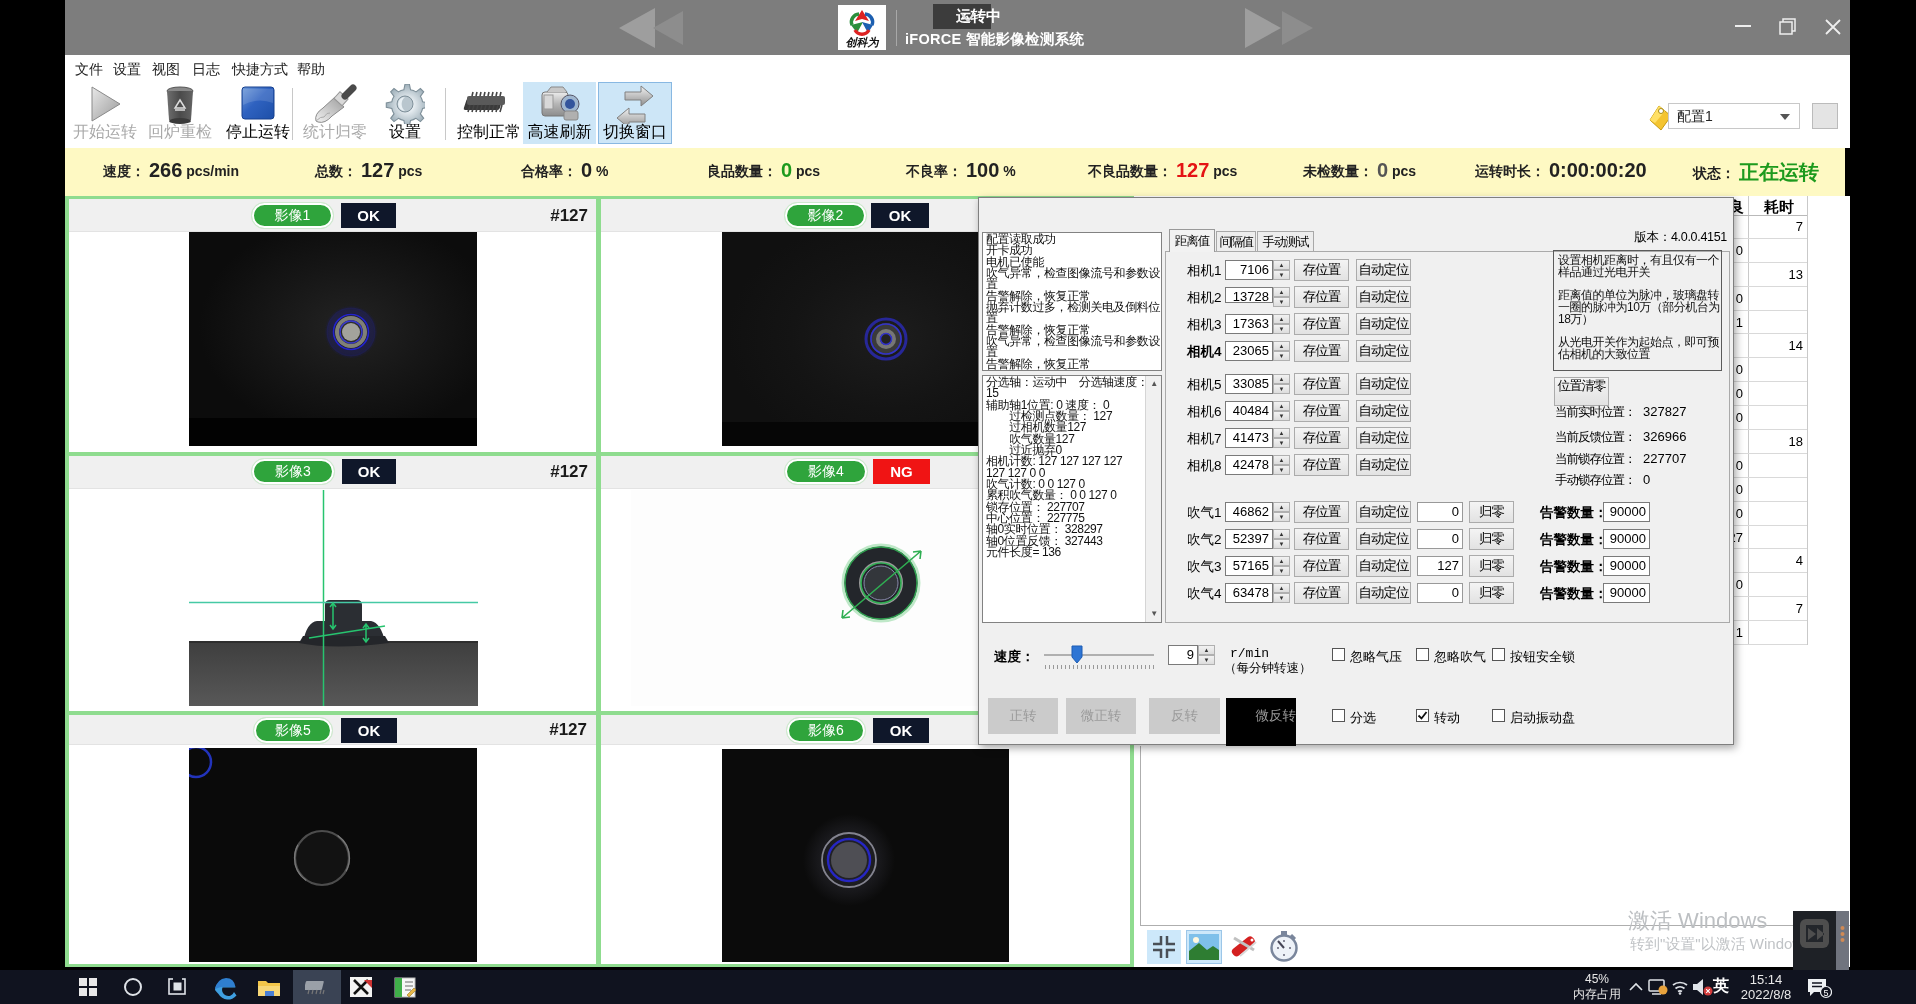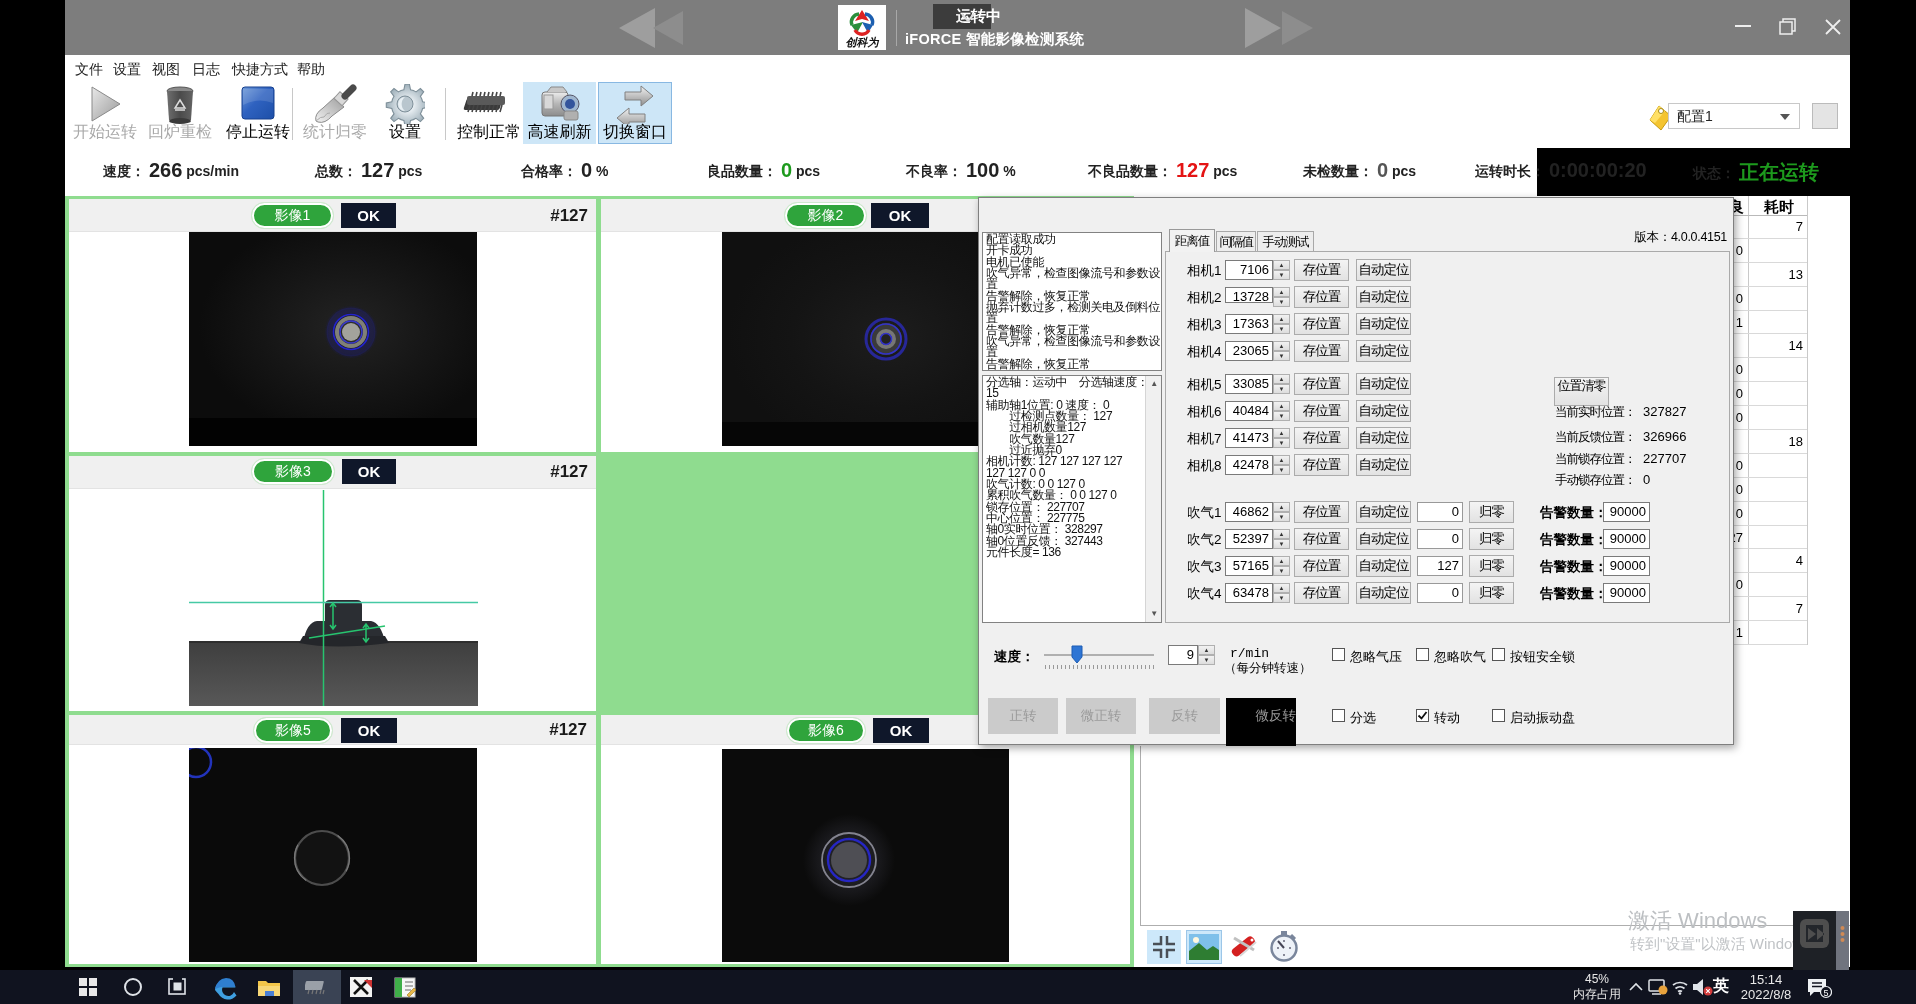--- a/index.html
+++ b/index.html
@@ -8,21 +8,21 @@
 .abs { position:absolute; }
 #screen { position:absolute; top:0; left:0; width:1916px; height:1004px; background:#000; }
 
 #titlebar { left:65px; top:0; width:1785px; height:55px; background:#7d7d7d; }
 #menubar { left:65px; top:55px; width:1785px; height:27px; background:#fff; font-size:14px; color:#222; }
 .menuitem { position:absolute; top:6px; }
 #toolbar { left:65px; top:82px; width:1785px; height:66px; background:#fff; }
 .tbtn { position:absolute; top:0; height:62px; text-align:center; font-size:16px; }
 .tbtn .lbl { position:absolute; bottom:1px; width:100%; white-space:nowrap; }
 .tsep { position:absolute; top:6px; width:1px; height:52px; background:#c8c8c8; }
-#statsbar { left:65px; top:148px; width:1472px; height:48px; background:#ffffff; }
+#statsbar { left:65px; top:148px; width:1780px; height:48px; background:#fef9c3; }
 .stat { position:absolute; top:10px; white-space:nowrap; font-size:14px; font-weight:bold; color:#222; }
 .stat b.v { font-size:20px; position:relative; top:1px; }
 .stat span.u { font-size:14px; }
 
 #grid { left:65px; top:196px; width:1069px; height:771px; background:#8fdc8f; }
 .panel { position:absolute; background:#fff; }
 .phead { position:absolute; left:0; top:0; width:100%; height:33px; background:#f0f0f0; border-bottom:1px solid #e3e3e3; }
 .pill { position:absolute; height:25px; background:#2fa43c; border:2px solid #fff; outline:1px solid #cfe8cf; border-radius:13px; color:#fff; font-size:14px; text-align:center; line-height:21px; box-shadow:0 0 0 1px #d8ecd8; }
 .okbadge { position:absolute; height:25px; background:#0f172a; color:#fff; font-weight:bold; font-size:15px; text-align:center; line-height:25px; }
 .ngbadge { position:absolute; height:25px; background:#f01414; color:#fff; font-weight:bold; font-size:15px; text-align:center; line-height:25px; }
@@ -285,20 +285,37 @@
           <path d="M110 153 Q145 160 200 153 L196 146 L114 146 Z" fill="#24262a"></path>
           <line x1="134.5" y1="0" x2="134.5" y2="216" stroke="#27c46f" stroke-width="1.5"></line>
           <line x1="0" y1="112.5" x2="289" y2="112.5" stroke="#45c9a5" stroke-width="1.5"></line>
           <path d="M144 114 v24 M141 117 l3 -4 3 4 M141 135 l3 4 3 -4" stroke="#27c46f" stroke-width="1.5" fill="none"></path>
           <path d="M120 148 L196 136" stroke="#27c46f" stroke-width="1.5"></path>
           <path d="M177 135 v16 M174 138 l3 -4 3 4 M174 148 l3 4 3 -4" stroke="#27c46f" stroke-width="1.5" fill="none"></path>
         </svg>
       </div>
     </div>
 
+    <div class="panel" style="left:536px;top:260px;width:529px;height:255px;">
+      <div class="phead"></div>
+      <div class="pill" style="left:184px;top:3px;width:82px;">影像4</div>
+      <div class="ngbadge" style="left:272px;top:3px;width:57px;">NG</div>
+      <div class="cam" style="left:30px;top:34px;width:377px;height:216px;background:#fdfdfd;">
+        <svg class="abs" style="left:0;top:0;" width="377" height="216">
+          <circle cx="250" cy="93" r="38" fill="#23262b"></circle>
+          <circle cx="250" cy="93" r="38" fill="none" stroke="#bfe8c8" stroke-width="3"></circle>
+          <circle cx="250" cy="93" r="36" fill="none" stroke="#2f9e4f" stroke-width="1.5"></circle>
+          <circle cx="250" cy="93" r="21" fill="none" stroke="#9a9a9a" stroke-width="2"></circle>
+          <circle cx="250" cy="93" r="17" fill="#33363b"></circle>
+          <circle cx="250" cy="93" r="17" fill="none" stroke="#8888aa" stroke-width="1"></circle>
+          <circle cx="250" cy="93" r="20" fill="none" stroke="#2fae52" stroke-width="1.6"></circle>
+          <path d="M211 128 L290 61 M211 128 l8 -1 M211 128 l1 -8 M290 61 l-8 1 M290 61 l-1 8" stroke="#2fae52" stroke-width="1.6" fill="none"></path>
+        </svg>
+      </div>
+    </div>
 
     <div class="panel" style="left:4px;top:519px;width:527px;height:249px;">
       <div class="phead" style="height:30px;"></div>
       <div class="pill" style="left:185px;top:3px;width:78px;">影像5</div>
       <div class="okbadge" style="left:272px;top:3px;width:56px;">OK</div>
       <div class="cnt" style="right:9px;top:5px;">#127</div>
       <div class="cam" style="left:120px;top:33px;width:288px;height:214px;background:#0a0a0a;">
         <svg class="abs" style="left:0;top:0;" width="288" height="214">
           <circle cx="133" cy="110" r="27" fill="#121212" stroke="#4d4d4d" stroke-width="2.2"></circle>
           <circle cx="133" cy="110" r="27.5" fill="none" stroke="#7a7a7a" stroke-width="1.2" stroke-dasharray="40 46" stroke-dashoffset="26"></circle>
@@ -443,20 +460,21 @@
         <div class="abs" style="left:0;bottom:0;width:16px;height:16px;background:#f0f0f0;text-align:center;font-size:8px;color:#555;line-height:16px;">▼</div>
       </div>
     </div>
 
     <div class="abs" style="left:186px;top:53px;width:565px;height:372px;background:#f0f0f0;border:1px solid #aaa;"></div>
     <div class="abs" style="left:190px;top:31px;width:46px;height:23px;background:#f2f2f2;border:1px solid #999;border-bottom:none;font-size:12.5px;letter-spacing:-1px;text-align:center;line-height:22px;z-index:3;white-space:nowrap;overflow:hidden;">距离值</div>
     <div class="abs" style="left:237px;top:33px;width:40px;height:20px;background:#ededed;border:1px solid #a8a8a8;border-bottom:none;font-size:12.5px;letter-spacing:-1.5px;text-align:center;line-height:20px;white-space:nowrap;overflow:hidden;">间隔值</div>
     <div class="abs" style="left:278px;top:33px;width:57px;height:20px;background:#ededed;border:1px solid #a8a8a8;border-bottom:none;font-size:12.5px;letter-spacing:-1px;text-align:center;line-height:20px;white-space:nowrap;overflow:hidden;">手动测试</div>
     <div class="abs" style="left:620px;top:31px;width:128px;text-align:right;font-size:12.5px;letter-spacing:-0.3px;">版本：4.0.0.4151</div>
 
+    <div class="abs" style="left:574px;top:52px;width:169px;height:121px;border:1px solid #5a5a5a;font-size:12px;line-height:11.7px;letter-spacing:-0.5px;padding:4px 0 0 4px;color:#111;white-space:nowrap;overflow:hidden;">设置相机距离时，有且仅有一个<br>样品通过光电开关<br><br>距离值的单位为脉冲，玻璃盘转<br>一圈的脉冲为10万（部分机台为<br>18万）<br><br>从光电开关作为起始点，即可预<br>估相机的大致位置</div>
     <div class="win-btn3d" style="left:575px;top:179px;width:55px;height:29px;font-size:13px;line-height:15px;letter-spacing:-1px;">位置清零</div>
     <div class="abs" style="left:576px;top:206px;font-size:12.5px;letter-spacing:-1px;">当前实时位置：</div>
       <div class="abs" style="left:664px;top:206px;font-size:13px;">327827</div>
     <div class="abs" style="left:576px;top:231px;font-size:12.5px;letter-spacing:-1px;">当前反馈位置：</div>
       <div class="abs" style="left:664px;top:231px;font-size:13px;">326966</div>
     <div class="abs" style="left:576px;top:253px;font-size:12.5px;letter-spacing:-1px;">当前锁存位置：</div>
       <div class="abs" style="left:664px;top:253px;font-size:13px;">227707</div>
     <div class="abs" style="left:576px;top:274px;font-size:12.5px;letter-spacing:-1px;">手动锁存位置：</div>
       <div class="abs" style="left:664px;top:274px;font-size:13px;">0</div>
 
@@ -477,21 +495,21 @@
     <div class="win-btn3d" style="left:315px;top:88px;width:55px;height:22px;font-size:13.5px;line-height:20px;">存位置</div>
     <div class="win-btn3d" style="left:377px;top:88px;width:55px;height:22px;font-size:13.5px;line-height:20px;">自动定位</div>
     <div class="abs" style="left:208px;top:118px;font-size:13.5px;">相机3</div>
     <div class="numin" style="left:246px;top:116px;width:48px;height:20px;font-size:13px;line-height:18px;">17363</div>
     <div class="spin" style="left:294px;top:116px;height:20px;">
         <div style="top:0;">▲</div>
         <div style="top:10px;">▼</div>
       </div>
     <div class="win-btn3d" style="left:315px;top:115px;width:55px;height:22px;font-size:13.5px;line-height:20px;">存位置</div>
     <div class="win-btn3d" style="left:377px;top:115px;width:55px;height:22px;font-size:13.5px;line-height:20px;">自动定位</div>
-    <div class="abs" style="left:208px;top:145px;font-size:13.5px;">相机4</div>
+    <div class="abs" style="left:208px;top:145px;font-size:13.5px;font-weight:bold;">相机4</div>
     <div class="numin" style="left:246px;top:143px;width:48px;height:20px;font-size:13px;line-height:18px;">23065</div>
     <div class="spin" style="left:294px;top:143px;height:20px;">
         <div style="top:0;">▲</div>
         <div style="top:10px;">▼</div>
       </div>
     <div class="win-btn3d" style="left:315px;top:142px;width:55px;height:22px;font-size:13.5px;line-height:20px;">存位置</div>
     <div class="win-btn3d" style="left:377px;top:142px;width:55px;height:22px;font-size:13.5px;line-height:20px;">自动定位</div>
     <div class="abs" style="left:208px;top:178px;font-size:13.5px;">相机5</div>
     <div class="numin" style="left:246px;top:176px;width:48px;height:20px;font-size:13px;line-height:18px;">33085</div>
     <div class="spin" style="left:294px;top:176px;height:20px;">

